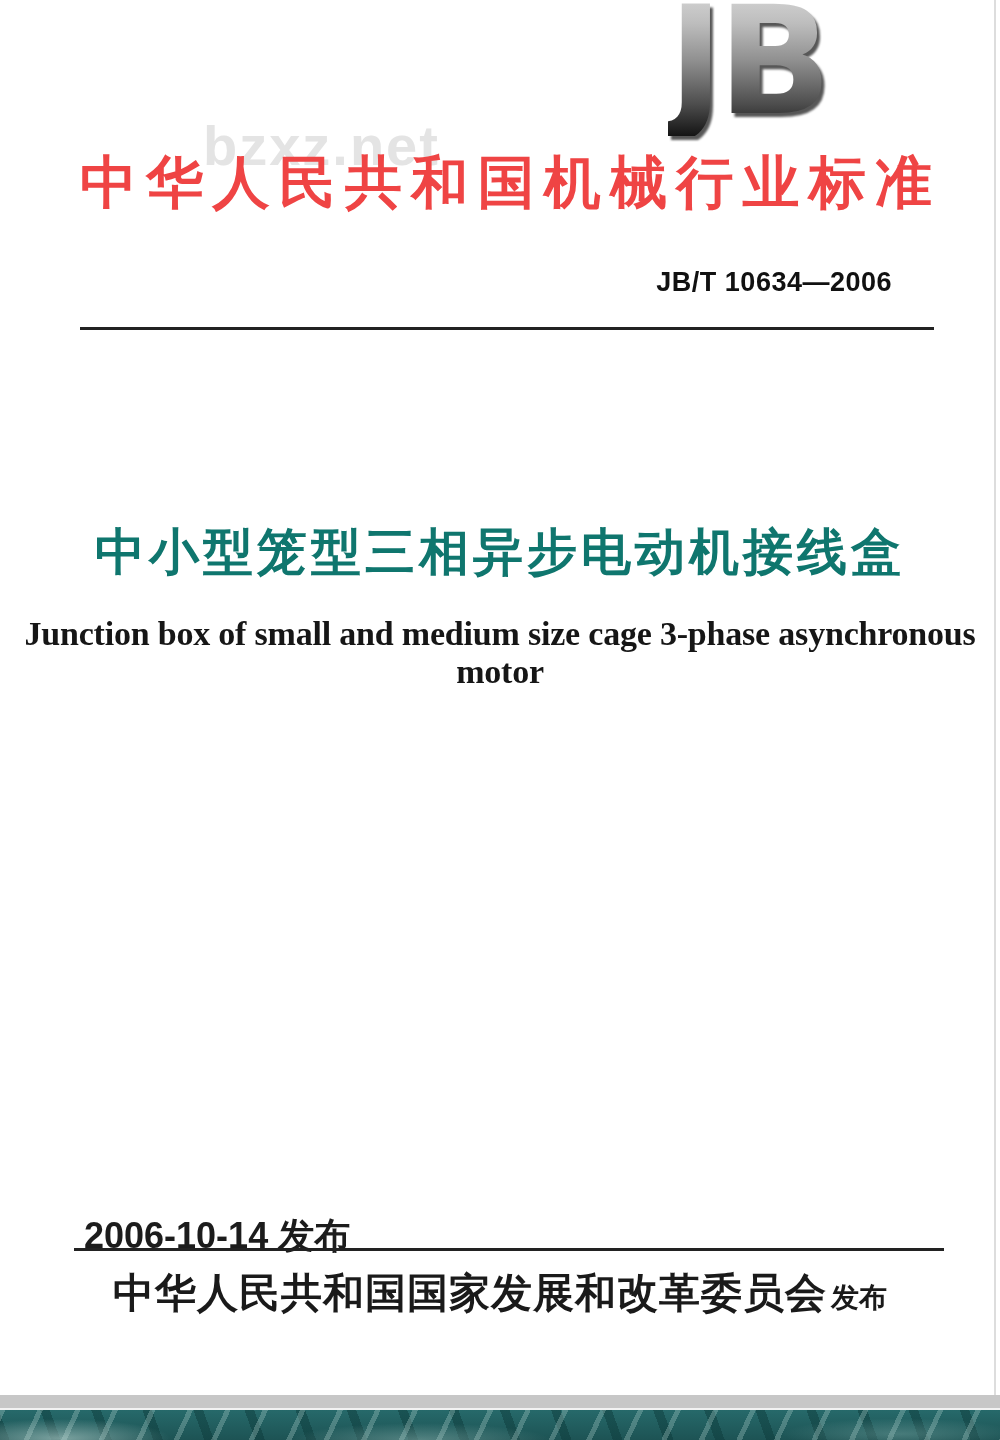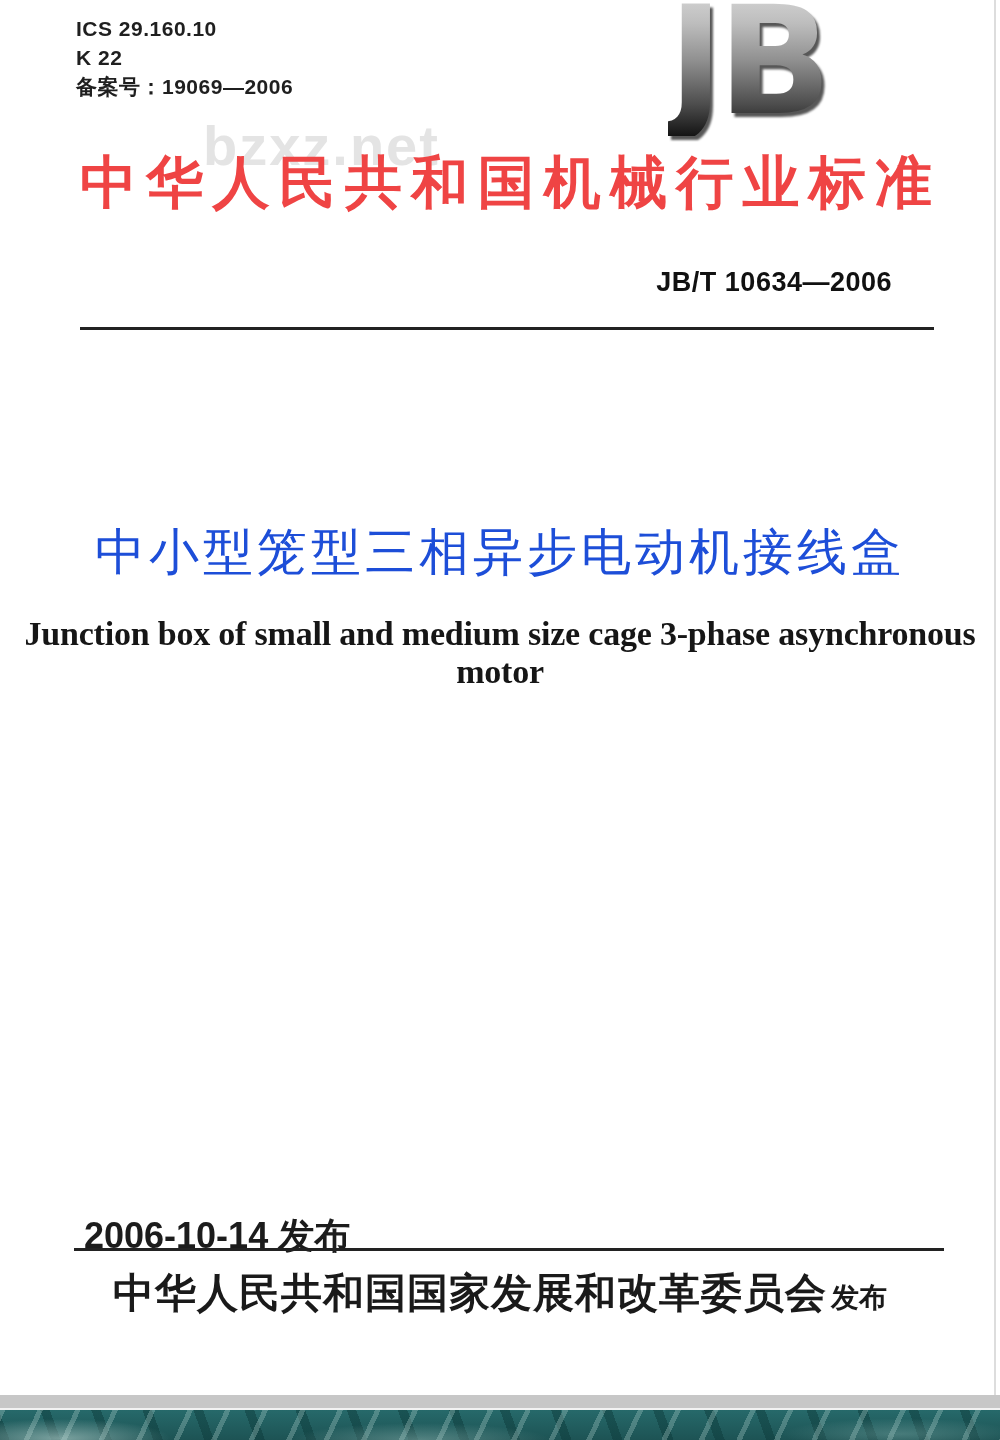--- a/index.html
+++ b/index.html
@@ -97,23 +97,23 @@
     height: 3px;
     background: #222222;
   }
   .doc-title-zh {
     position: absolute;
     left: 0;
     right: 0;
     top: 519px;
     text-align: center;
     font-size: 50px;
-    font-weight: 400;
+    font-weight: 700;
     letter-spacing: 4px;
-    color: #1d4ed8;
+    color: #0f766e;
   }
   .doc-title-en {
     position: absolute;
     left: 0;
     right: 0;
     top: 615px;
     text-align: center;
     font-family: "Liberation Serif", serif;
     font-size: 34px;
     font-weight: 700;
@@ -183,25 +183,20 @@
       linear-gradient(180deg, #26696a 0%, #1d5354 100%);
   }
 </style>
 </head>
 <body>
 
 <div class="page">
 
   <div class="watermark">bzxz.net</div>
 
-  <div class="meta">
-    <div>ICS 29.160.10</div>
-    <div>K 22</div>
-    <div>备案号：19069—2006</div>
-  </div>
 
   <div class="jb-logo">JB</div>
 
   <div class="std-title">中华人民共和国机械行业标准</div>
 
   <div class="std-no">JB/T 10634—2006</div>
 
   <div class="rule-top"></div>
 
   <div class="doc-title-zh">中小型笼型三相异步电动机接线盒</div>

